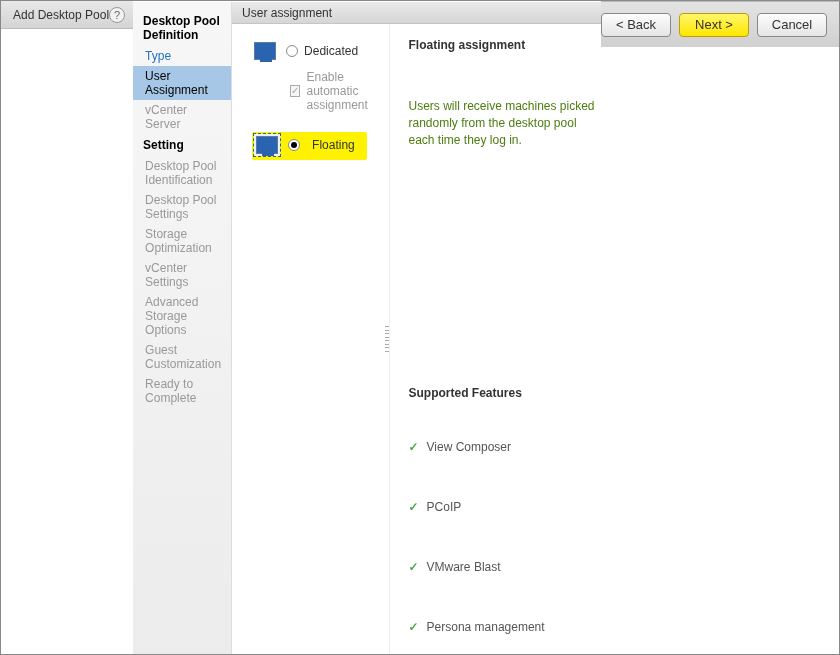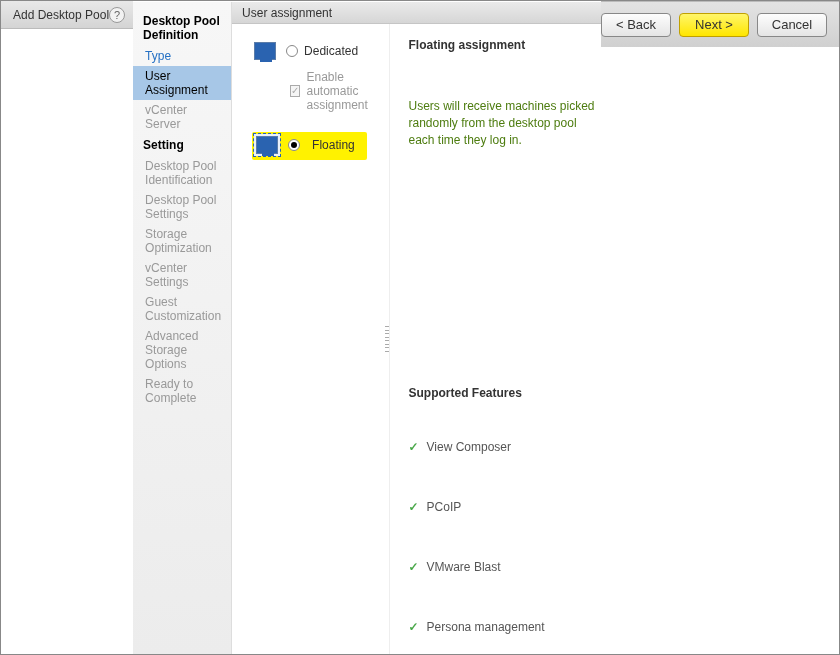--- a/index.html
+++ b/index.html
@@ -274,22 +274,22 @@
       <div class="side-heading">Desktop Pool Definition</div>
       <div class="side-item enabled">Type</div>
       <div class="side-item selected">User Assignment</div>
       <div class="side-item">vCenter Server</div>
 
       <div class="side-heading">Setting</div>
       <div class="side-item">Desktop Pool Identification</div>
       <div class="side-item">Desktop Pool Settings</div>
       <div class="side-item">Storage Optimization</div>
       <div class="side-item">vCenter Settings</div>
+      <div class="side-item">Advanced Storage Options</div>
       <div class="side-item">Guest Customization</div>
-      <div class="side-item">Advanced Storage Options</div>
       <div class="side-item">Ready to Complete</div>
     </div>
 
     <div class="main">
       <div class="section-header">User assignment</div>
 
       <div class="content-row">
 
         <div class="options-panel">
 

